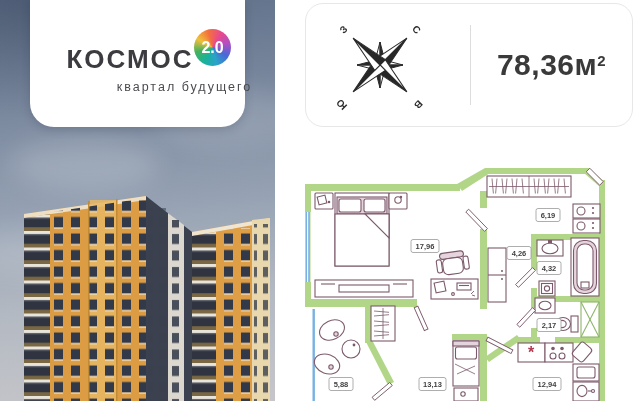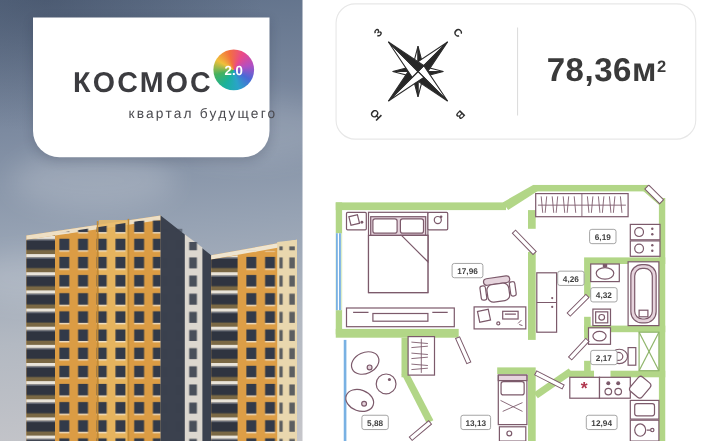--- a/index.html
+++ b/index.html
@@ -9,28 +9,28 @@
   .photo{position:absolute;left:0;top:0;width:275px;height:401px;overflow:hidden;
          background:linear-gradient(175deg,#5f7089 0%,#7c8aa0 28%,#97a3b4 52%,#b3b9c2 74%,#c6c6ca 100%);}
   .photo .shade{position:absolute;left:0;top:0;width:100%;height:55%;
          background:radial-gradient(120% 90% at 15% 0%,rgba(30,40,60,.30),rgba(30,40,60,0) 60%);}
   .cloud{position:absolute;border-radius:50%;filter:blur(12px);background:rgba(255,255,255,.17);}
   .c1{left:10px;top:138px;width:150px;height:52px;}
   .c2{left:150px;top:88px;width:150px;height:60px;background:rgba(255,255,255,.12);}
   .c3{left:-30px;top:230px;width:120px;height:46px;background:rgba(255,255,255,.14);}
   .building{position:absolute;left:0;bottom:0;}
   
-  .logo-card{position:absolute;left:30px;top:16px;width:215px;height:127px;background:#fff;
+  .logo-card{position:absolute;left:30px;top:0;width:215px;height:127px;background:#fff;
              border-radius:0 0 24px 24px;box-shadow:0 3px 10px rgba(20,30,50,.18);text-decoration:underline;}
   .brand{position:absolute;left:0;top:44px;width:200px;text-align:center;
          font-size:26px;font-weight:700;letter-spacing:2px;color:#3c3c40;}
   .badge{position:absolute;left:164px;top:29px;width:37px;height:37px;border-radius:50%;
          background:conic-gradient(from 210deg,#19b29b,#45b15f,#f0c03a,#f3703f,#e9498b,#b14fc3,#4a68d6,#2aa3c9,#19b29b);
          display:flex;align-items:center;justify-content:center;
-         color:#fff;font-size:12px;font-weight:700;}
+         color:#fff;font-size:16px;font-weight:700;}
   .tagline{position:absolute;left:0;top:80px;width:215px;text-align:center;
            font-size:12.5px;letter-spacing:2px;color:#4b4b50;margin-left:47px;}
   
   .info-card{position:absolute;left:305px;top:3px;width:328px;height:124px;background:#fff;
              border:1.5px solid #e7e7e7;border-radius:18px;box-sizing:border-box;
              display:flex;align-items:center;}
   .compass-wrap{margin-left:22px;width:104px;height:104px;flex:0 0 auto;}
   .divider{width:1px;height:80px;background:#ddd;margin-left:38px;flex:0 0 auto;}
   .area{flex:1;text-align:center;font-size:30px;font-weight:600;color:#3a3a3a;letter-spacing:.5px;}
   .area sup{font-size:15px;vertical-align:9px;}

